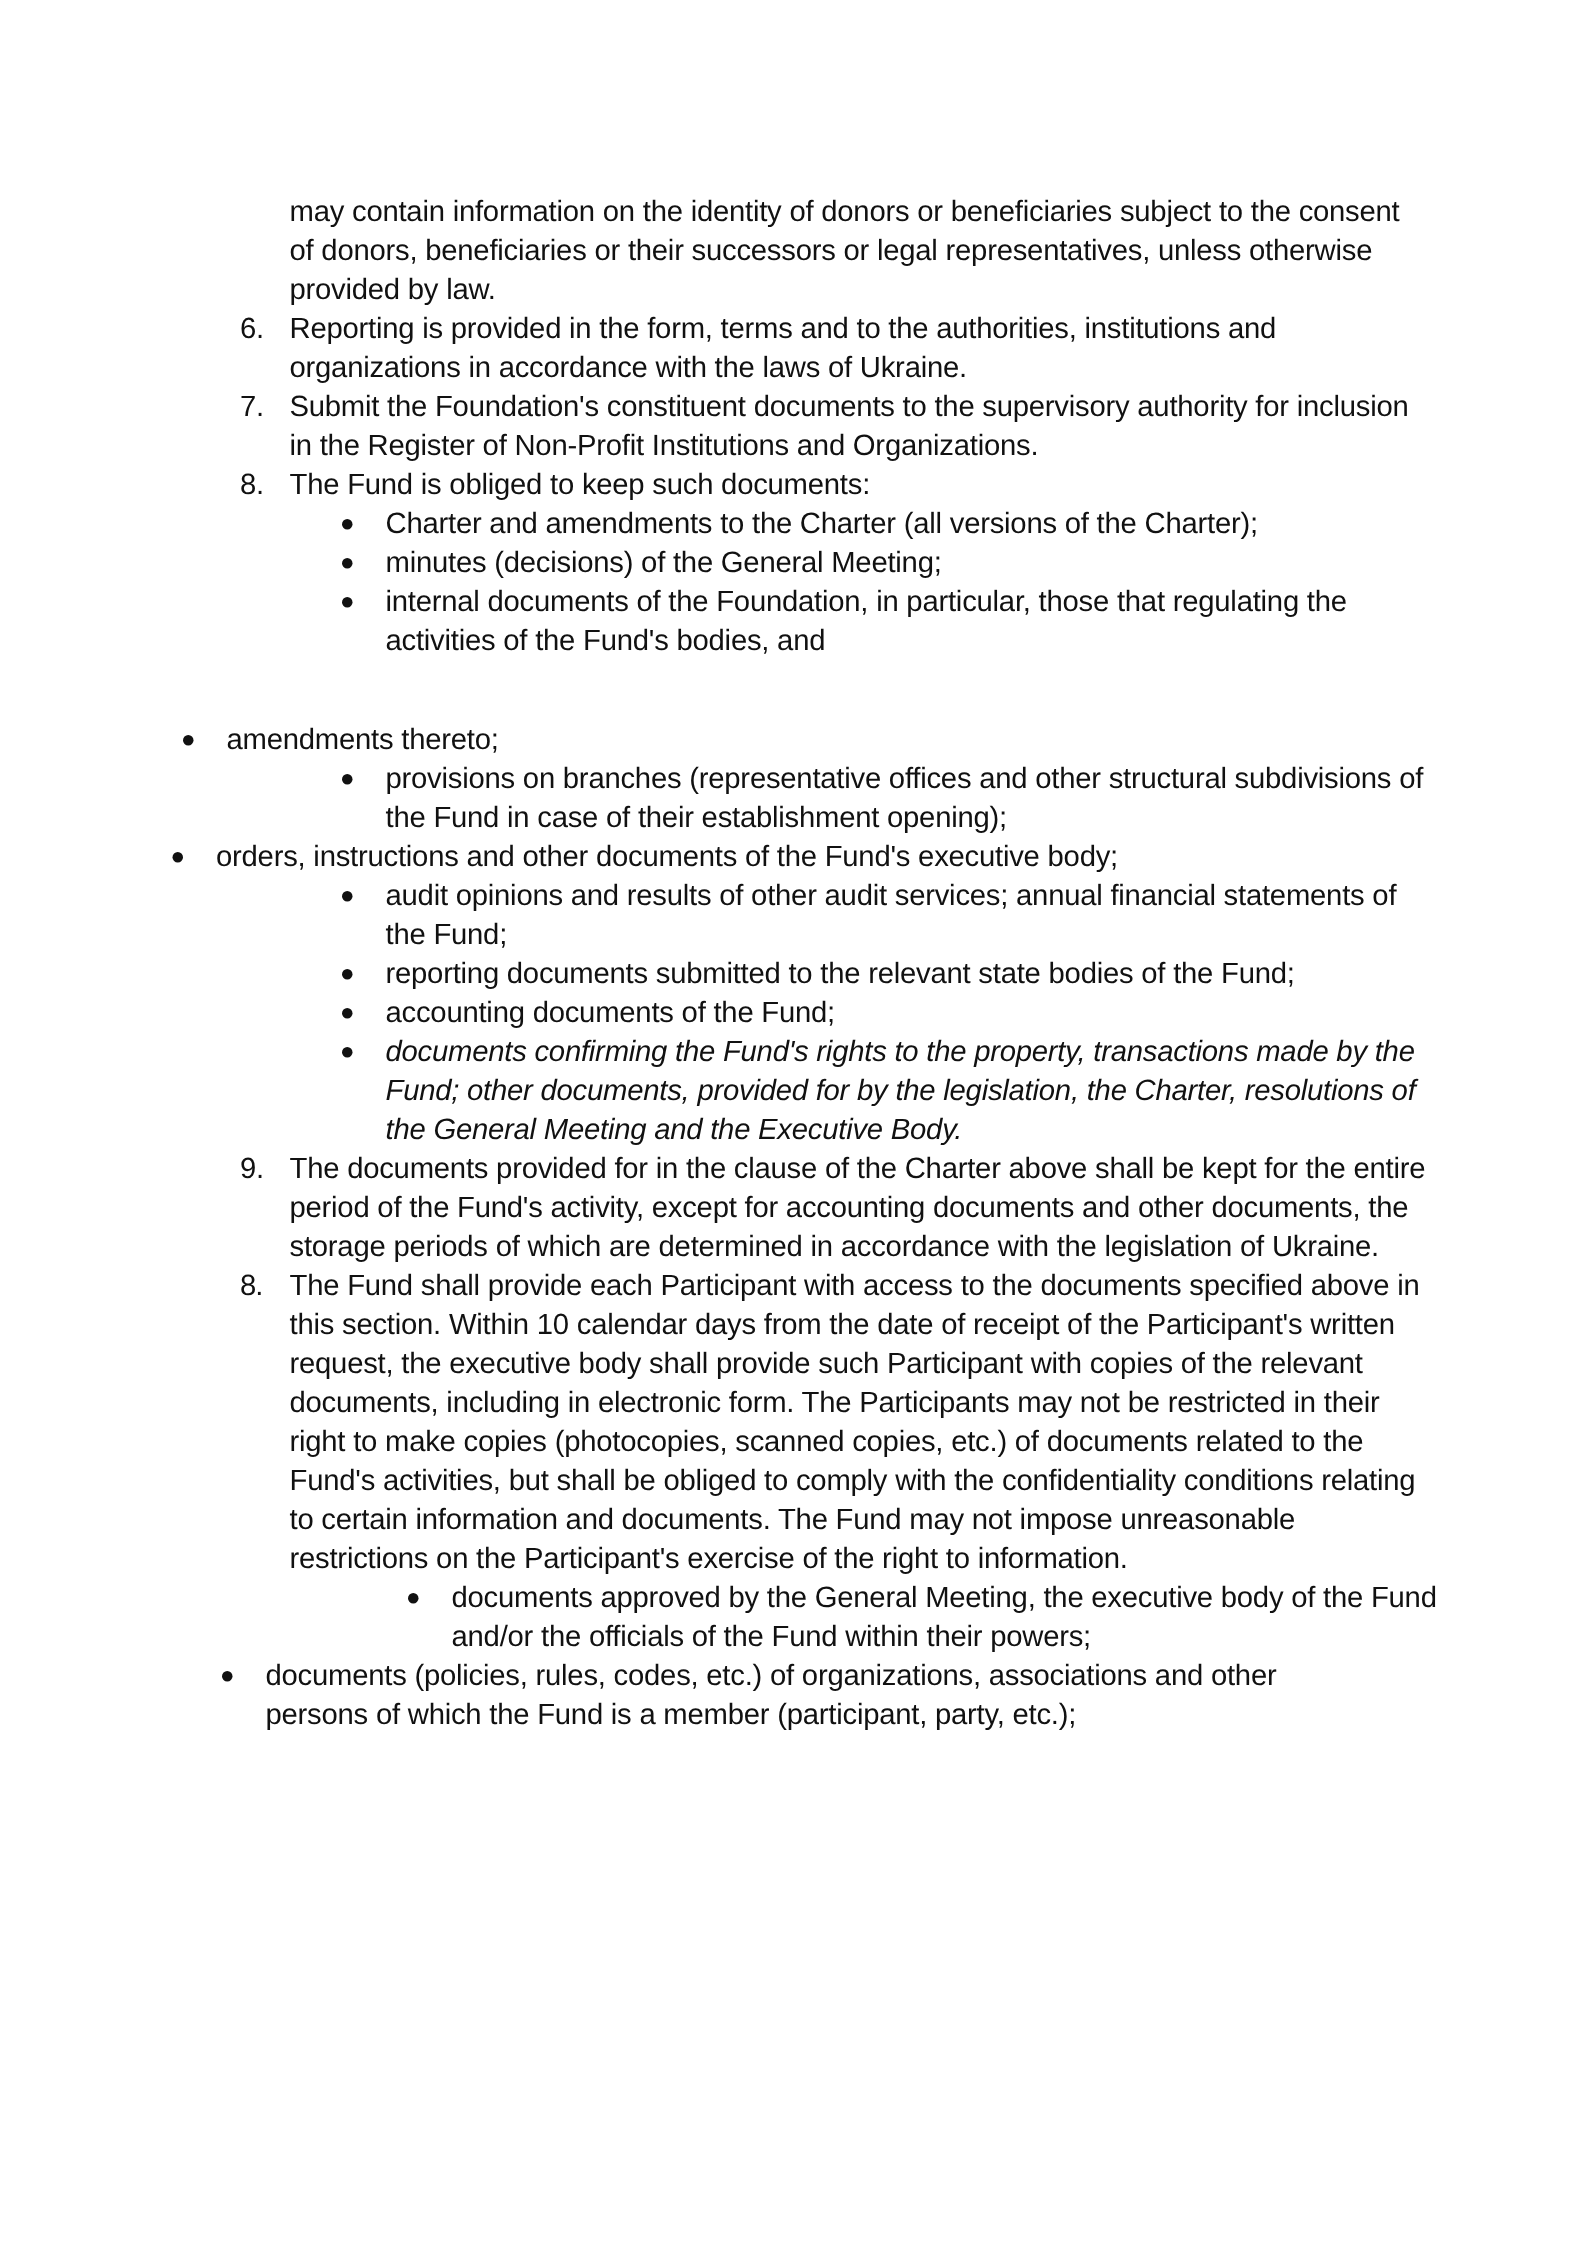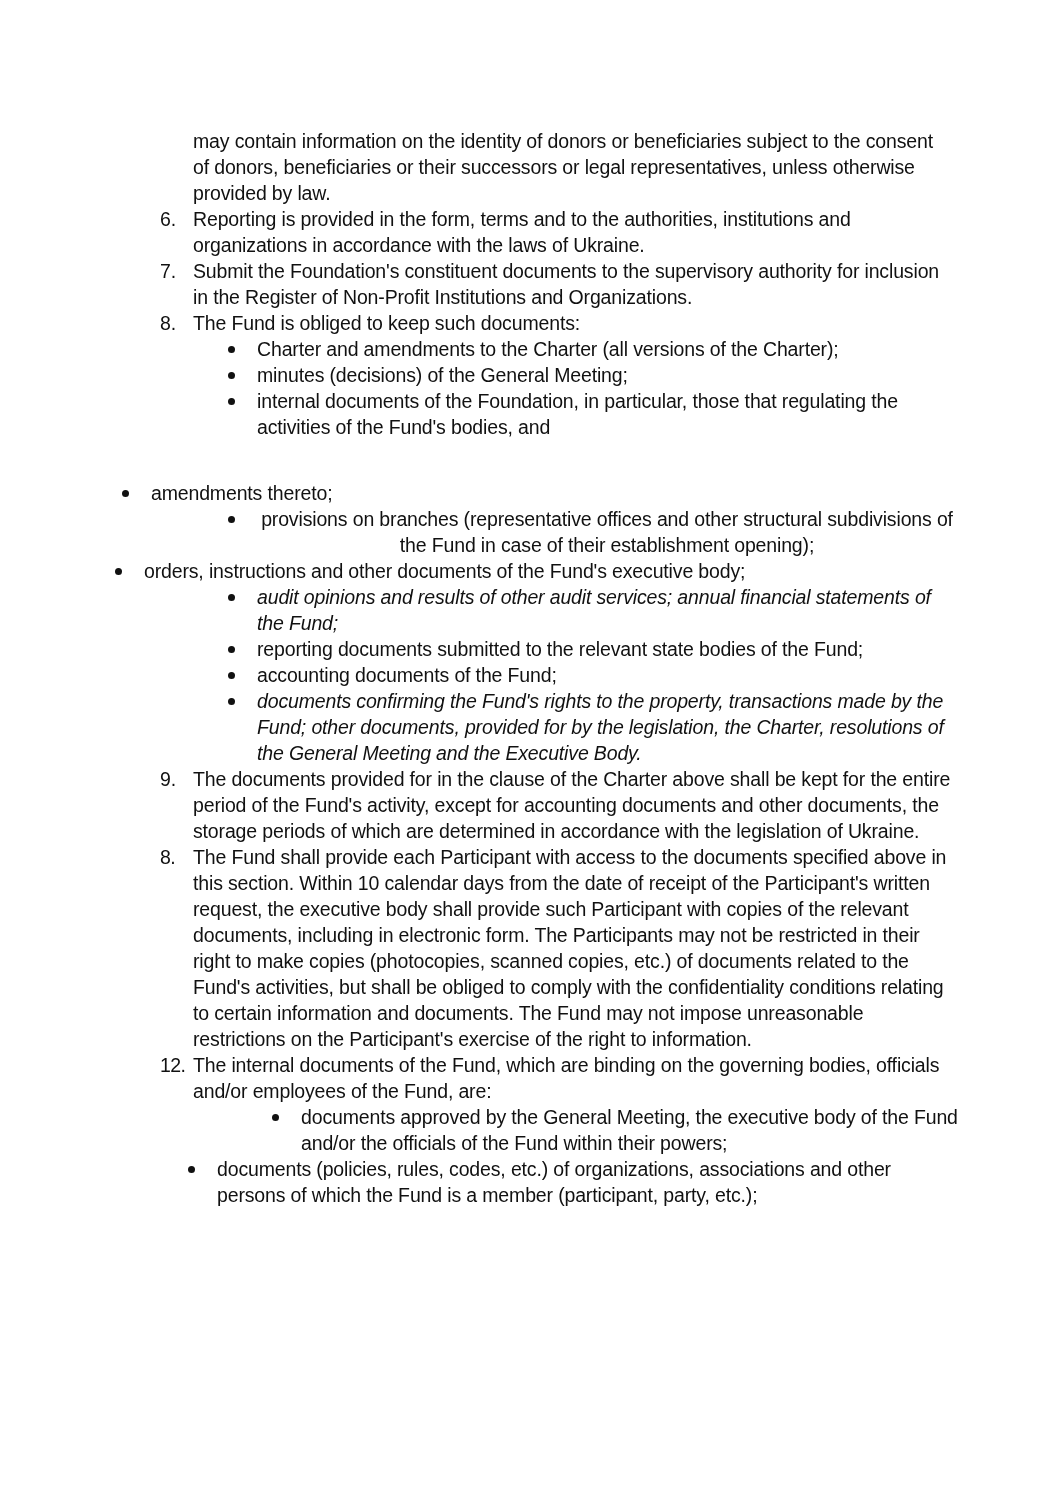--- a/index.html
+++ b/index.html
@@ -89,27 +89,27 @@
     </li>
     <li class="item" style="padding-left:193px;">
       <div class="bullet"><span class="dot"></span><span>minutes (decisions) of the General Meeting;</span></div>
     </li>
     <li class="item" style="padding-left:193px;">
       <div class="bullet"><span class="dot"></span><span>internal documents of the Foundation, in particular, those that regulating the activities of the Fund's bodies, and</span></div>
     </li>
     <li class="item" style="padding-left:87px;margin-top:40px;">
       <div class="bullet"><span class="dot"></span><span>amendments thereto;</span></div>
     </li>
-    <li class="item" style="padding-left:193px;text-align:center;">
+    <li class="item" style="padding-left:193px;">
       <div class="bullet"><span class="dot"></span><span>provisions on branches (representative offices and other structural subdivisions of the Fund in case of their establishment opening);</span></div>
     </li>
     <li class="item" style="padding-left:80px;">
       <div class="bullet"><span class="dot"></span><span>orders, instructions and other documents of the Fund's executive body;</span></div>
     </li>
-    <li class="item" style="padding-left:193px;font-style:italic;">
+    <li class="item" style="padding-left:193px;">
       <div class="bullet"><span class="dot"></span><span>audit opinions and results of other audit services; annual financial statements of the Fund;</span></div>
     </li>
     <li class="item" style="padding-left:193px;">
       <div class="bullet"><span class="dot"></span><span>reporting documents submitted to the relevant state bodies of the Fund;</span></div>
     </li>
     <li class="item" style="padding-left:193px;">
       <div class="bullet"><span class="dot"></span><span>accounting documents of the Fund;</span></div>
     </li>
     <li class="item" style="padding-left:193px;font-style:italic;">
       <div class="bullet"><span class="dot"></span><span>documents confirming the Fund's rights to the property, transactions made by the Fund; other documents, provided for by the legislation, the Charter, resolutions of the General Meeting and the Executive Body.</span></div>
@@ -120,26 +120,22 @@
     <span class="num">9.</span>
     <span>The documents provided for in the clause of the Charter above shall be kept for the entire period of the Fund's activity, except for accounting documents and other documents, the storage periods of which are determined in accordance with the legislation of Ukraine.</span>
   </div>
 
   <div class="item">
     <span class="num two">8.</span>
     <span>The Fund shall provide each Participant with access to the documents specified above in this section. Within 10 calendar days from the date of receipt of the Participant's written request, the executive body shall provide such Participant with copies of the relevant documents, including in electronic form. The Participants may not be restricted in their right to make copies (photocopies, scanned copies, etc.) of documents related to the Fund's activities, but shall be obliged to comply with the confidentiality conditions relating to certain information and documents. The Fund may not impose unreasonable restrictions on the Participant's exercise of the right to information.</span>
   </div>
 
 
-  <div class="item">
-    <span class="num two">12.</span>
-    <span>The internal documents of the Fund, which are binding on the governing bodies, officials and/or employees of the Fund, are:</span>
-  </div>
   <ul class="bullets">
     <li class="item" style="padding-left:193px;margin-left:44px;">
       <div class="bullet"><span class="dot"></span><span>documents approved by the General Meeting, the executive body of the Fund and/or the officials of the Fund within their powers;</span></div>
     </li>
-    <li class="item" style="padding-left:113px;margin-left:40px;">
+    <li class="item" style="padding-left:113px;">
       <div class="bullet"><span class="dot"></span><span>documents (policies, rules, codes, etc.) of organizations, associations and other persons of which the Fund is a member (participant, party, etc.);</span></div>
     </li>
   </ul>
 
 </div>
 
 </body></html>

